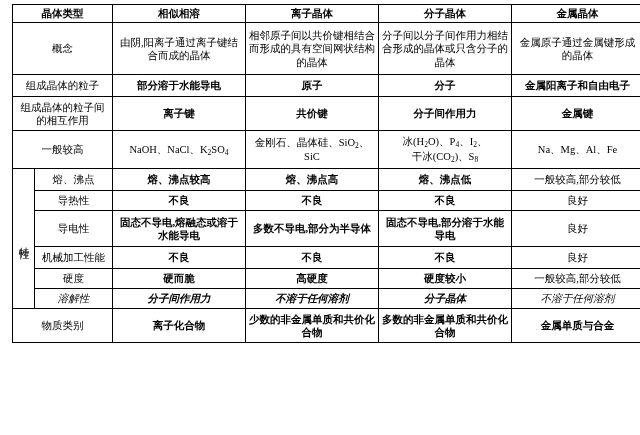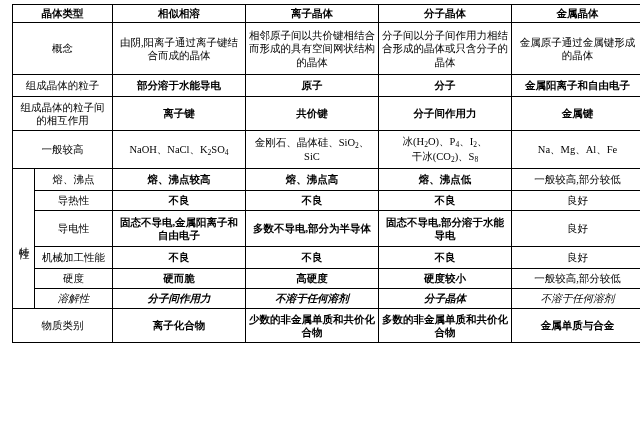--- a/index.html
+++ b/index.html
@@ -143,21 +143,21 @@
       <tr style="height:20px;">
         <td class="rowlabel">导热性</td>
         <td class="bold">不良</td>
         <td class="bold">不良</td>
         <td class="bold">不良</td>
         <td>良好</td>
       </tr>
 
       <tr style="height:36px;">
         <td class="rowlabel">导电性</td>
-        <td class="leftcell bold">固态不导电,金属阳离子和自由电子</td>
+        <td class="leftcell bold">固态不导电,熔融态或溶于水能导电</td>
         <td class="leftcell bold">多数不导电,部分为半导体</td>
         <td class="leftcell bold">固态不导电,部分溶于水能导电</td>
         <td>良好</td>
       </tr>
 
       <tr style="height:22px;">
         <td class="rowlabel">机械加工性能</td>
         <td class="bold">不良</td>
         <td class="bold">不良</td>
         <td class="bold">不良</td>

